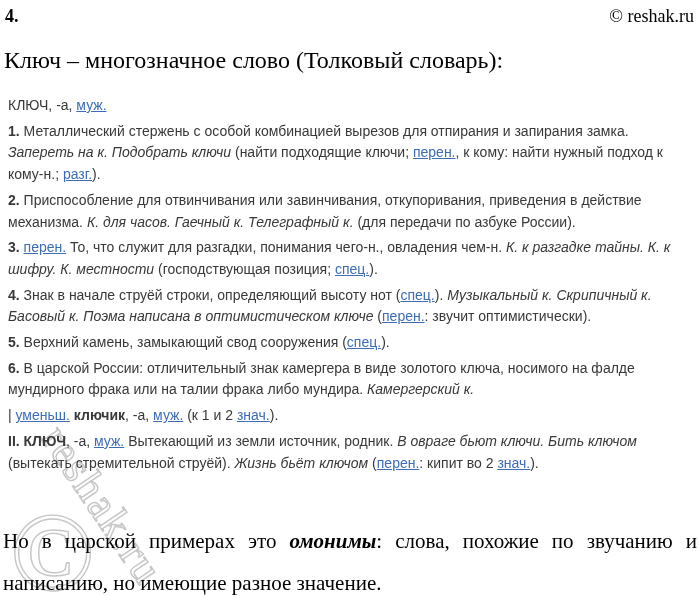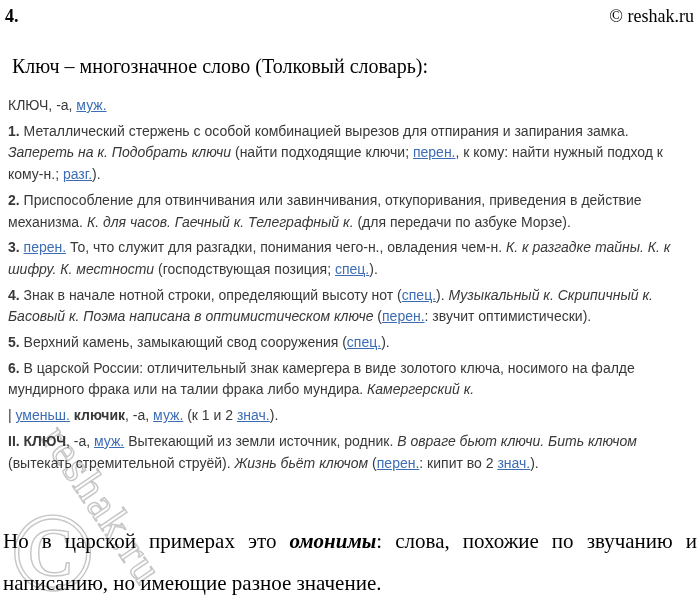--- a/index.html
+++ b/index.html
@@ -9,23 +9,23 @@
     font-family:"Liberation Sans",sans-serif;
   }
   .layer{position:absolute;z-index:1;}
   .hdr{
     top:6px;left:5px;width:689px;
     display:flex;justify-content:space-between;align-items:flex-start;
     font-family:"Liberation Serif",serif;font-size:18px;color:#000;
   }
   .hdr .num{font-weight:bold;}
   .title{
-    top:47px;left:4px;margin:8px;
+    top:47px;left:4px;margin:0;
     font-family:"Liberation Serif",serif;font-weight:normal;
-    font-size:20px;color:#000;white-space:nowrap;text-align:right;
+    font-size:24px;color:#000;white-space:nowrap;text-align:right;
   }
   .dict{
     top:91px;left:4px;width:693px;
     font-size:14px;line-height:21.7px;color:#383838;
   }
   .dict p{margin:4px;padding:0;}
   .s-r{font-style:normal;}
   .s-b{font-weight:bold;}
   .s-i{font-style:italic;}
   .s-bi{font-weight:bold;font-style:italic;}
@@ -54,23 +54,23 @@
 <div class="layer hdr">
   <span class="num">4.</span>
   <span>© reshak.ru</span>
 </div>
 
 <h1 class="layer title">Ключ – многозначное слово (Толковый словарь):</h1>
 
 <div class="layer dict">
     <p><span class="s-r">КЛЮЧ, -а, </span><a class="s-l" href="#">муж.</a></p>
     <p><span class="s-b">1.</span><span class="s-r"> Металлический стержень с особой комбинацией вырезов для отпирания и запирания замка. </span><span class="s-i">Запереть на к. Подобрать ключи</span><span class="s-r"> (найти подходящие ключи; </span><a class="s-l" href="#">перен.</a><span class="s-r">, к кому: найти нужный подход к кому-н.; </span><a class="s-l" href="#">разг.</a><span class="s-r">).</span></p>
-    <p><span class="s-b">2.</span><span class="s-r"> Приспособление для отвинчивания или завинчивания, откупоривания, приведения в действие механизма. </span><span class="s-i">К. для часов. Гаечный к. Телеграфный к.</span><span class="s-r"> (для передачи по азбуке Морзе).</span></p>
+    <p><span class="s-b">2.</span><span class="s-r"> Приспособление для отвинчивания или завинчивания, откупоривания, приведения в действие механизма. </span><span class="s-i">К. для часов. Гаечный к. Телеграфный к.</span><span class="s-r"> (для передачи по азбуке России).</span></p>
     <p><span class="s-b">3.</span><span class="s-r"> </span><a class="s-l" href="#">перен.</a><span class="s-r"> То, что служит для разгадки, понимания чего-н., овладения чем-н. </span><span class="s-i">К. к разгадке тайны. К. к шифру. К. местности</span><span class="s-r"> (господствующая позиция; </span><a class="s-l" href="#">спец.</a><span class="s-r">).</span></p>
-    <p><span class="s-b">4.</span><span class="s-r"> Знак в начале нотной строки, определяющий высоту нот (</span><a class="s-l" href="#">спец.</a><span class="s-r">). </span><span class="s-i">Музыкальный к. Скрипичный к. Басовый к. Поэма написана в оптимистическом ключе</span><span class="s-r"> (</span><a class="s-l" href="#">перен.</a><span class="s-r">: звучит оптимистически).</span></p>
+    <p><span class="s-b">4.</span><span class="s-r"> Знак в начале струёй строки, определяющий высоту нот (</span><a class="s-l" href="#">спец.</a><span class="s-r">). </span><span class="s-i">Музыкальный к. Скрипичный к. Басовый к. Поэма написана в оптимистическом ключе</span><span class="s-r"> (</span><a class="s-l" href="#">перен.</a><span class="s-r">: звучит оптимистически).</span></p>
     <p><span class="s-b">5.</span><span class="s-r"> Верхний камень, замыкающий свод сооружения (</span><a class="s-l" href="#">спец.</a><span class="s-r">).</span></p>
     <p><span class="s-b">6.</span><span class="s-r"> В царской России: отличительный знак камергера в виде золотого ключа, носимого на фалде мундирного фрака или на талии фрака либо мундира. </span><span class="s-i">Камергерский к.</span></p>
     <p><span class="s-r">| </span><a class="s-l" href="#">уменьш.</a><span class="s-r"> </span><span class="s-b">ключик</span><span class="s-r">, -а, </span><a class="s-l" href="#">муж.</a><span class="s-r"> (к 1 и 2 </span><a class="s-l" href="#">знач.</a><span class="s-r">).</span></p>
     <p><span class="s-b">II. КЛЮЧ</span><span class="s-r">, -а, </span><a class="s-l" href="#">муж.</a><span class="s-r"> Вытекающий из земли источник, родник. </span><span class="s-i">В овраге бьют ключи. Бить ключом</span><span class="s-r"> (вытекать стремительной струёй). </span><span class="s-i">Жизнь бьёт ключом</span><span class="s-r"> (</span><a class="s-l" href="#">перен.</a><span class="s-r">: кипит во 2 </span><a class="s-l" href="#">знач.</a><span class="s-r">).</span></p>
   </div>
 
 <div class="layer concl">
     <div class="line1"><span class="s-r">Но в царской примерах это </span><span class="s-bi">омонимы</span><span class="s-r">: слова, похожие по звучанию и</span></div>
     <div class="line2"><span class="s-r">написанию, но имеющие разное значение.</span></div>
   </div>

